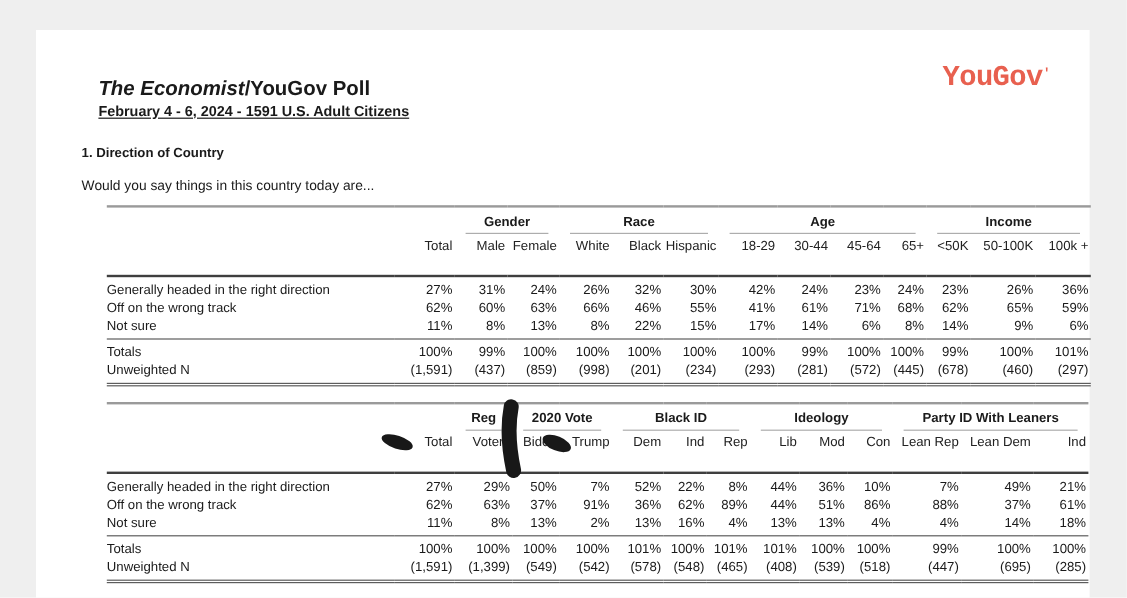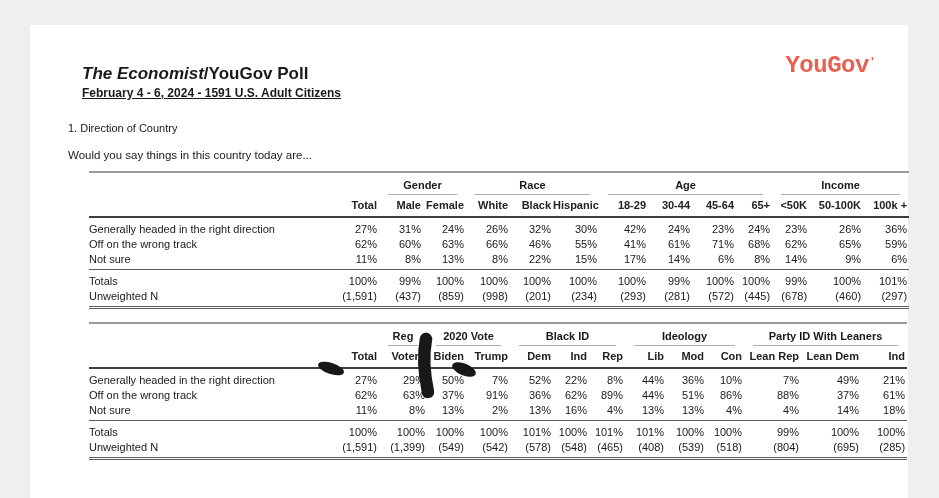--- a/index.html
+++ b/index.html
@@ -16,39 +16,39 @@
   .doc-header{position:relative;padding:40px 33px 0 52px;}
   .doc-title{font-size:17px;font-weight:bold;line-height:1.1;}
   .doc-title .italic{font-style:italic;}
   .doc-subtitle{font-size:12px;font-weight:bold;margin-top:2px;text-decoration:underline;}
   .brand-logo{
     position:absolute;top:27px;right:33px;
     font-size:24px;font-weight:bold;letter-spacing:-0.5px;font-family:Liberation Mono, monospace;
   }
   .brand-logo .tick{font-size:11px;vertical-align:top;line-height:20px;}
   .question-block{padding:22px 33px 0 38px;}
-  .question-title{font-size:11px;font-weight:normal;}
+  .question-title{font-size:11px;font-weight:bold;}
   .question-text{font-size:11.5px;margin-top:15px;}
   .tables-wrap{padding:10px 35px 0 35px;}
   table.poll{
     border-collapse:collapse;table-layout:fixed;width:808px;
     font-size:11px;margin-top:0;margin-left:24px;
   }
   table.poll + table.poll{margin-top:13px;}
   table.poll{border-top:2px solid #9a9a9a;}
   table.poll thead tr.group-row th{
     font-weight:bold;font-size:11px;text-align:center;
     padding:4px 0 0 0;height:18px;vertical-align:bottom;
   }
   table.poll thead tr.group-row th .grp{
     border-bottom:1px solid #adadad;padding-bottom:3px;margin:0 9px;
   }
   table.poll thead tr.header-row th{
-    font-weight:bold;text-align:right;color:#222;
-    padding:4px 2px 5px 0;border-bottom:2px solid #3f3f3f;
+    font-weight:normal;text-align:right;color:#222;
+    padding:4px 2px 18px 0;border-bottom:2px solid #3f3f3f;
   }
   table.poll thead tr.header-row th.lbl{text-align:left;}
   table.poll tbody td, table.poll tfoot td{
     text-align:right;padding:1.5px 2px 1.5px 0;white-space:nowrap;
   }
   table.poll tbody th.rowlbl, table.poll tfoot th.rowlbl{
     text-align:left;font-weight:normal;padding:1.5px 0;white-space:nowrap;
   }
   table.poll tbody tr:first-child td, table.poll tbody tr:first-child th{padding-top:5px;}
   table.poll tbody tr:last-child td, table.poll tbody tr:last-child th{padding-bottom:4px;}
@@ -339,21 +339,21 @@
             <td>(1,591)</td>
             <td>(1,399)</td>
             <td>(549)</td>
             <td>(542)</td>
             <td>(578)</td>
             <td>(548)</td>
             <td>(465)</td>
             <td>(408)</td>
             <td>(539)</td>
             <td>(518)</td>
-            <td>(804)</td>
+            <td>(447)</td>
             <td>(695)</td>
             <td>(285)</td>
           </tr>
         </tfoot>
       </table>
   </div>
 
   <svg class="ink-overlay" viewBox="0 0 878 473">
     <ellipse id="ink1" cx="301" cy="343.5" rx="13.5" ry="5.5" transform="rotate(18 301 343.5)" fill="#181818"></ellipse>
     <path id="ink2" d="M396 314 C393 330, 393.5 346, 398 367" fill="none" stroke-width="12.5" stroke-linecap="round" stroke="#181818"></path>

